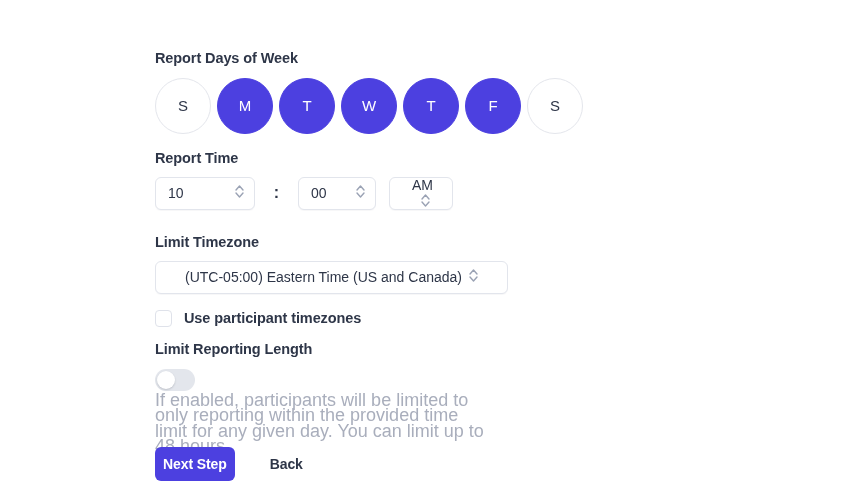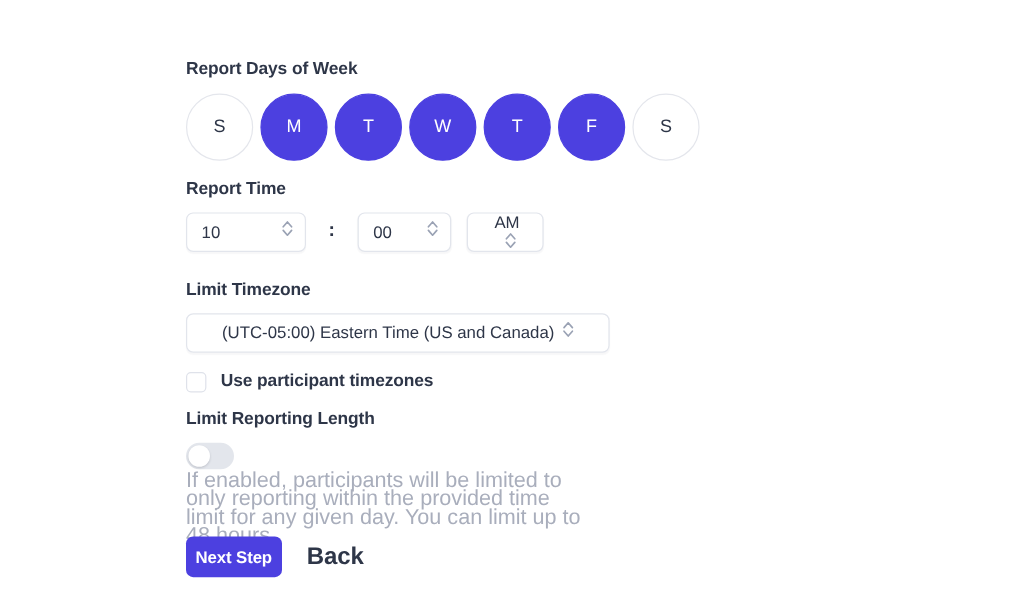--- a/index.html
+++ b/index.html
@@ -194,24 +194,24 @@
     font-size: 14px;
     font-weight: 700;
     letter-spacing: -0.1px;
     cursor: pointer;
   }
   .btn-link {
     background: transparent;
     border: none;
     color: #2e3648;
     font-family: inherit;
-    font-size: 20px;
+    font-size: 14px;
     font-weight: 700;
     letter-spacing: -0.1px;
-    margin-left: 21px;
+    margin-left: 35px;
     cursor: pointer;
     padding: 0;
   }
 </style>
 </head>
 <body>
 
 <div class="form-wrap">
 
   <div class="days-section">

